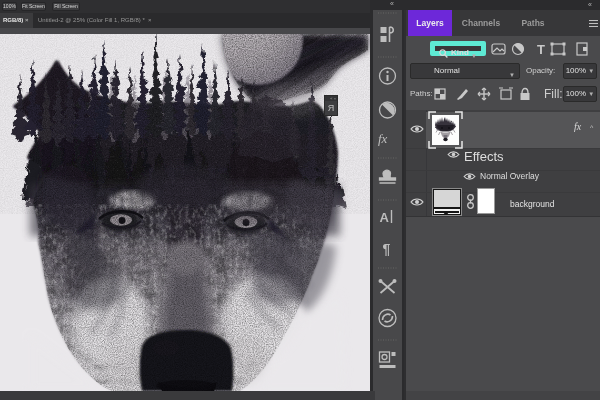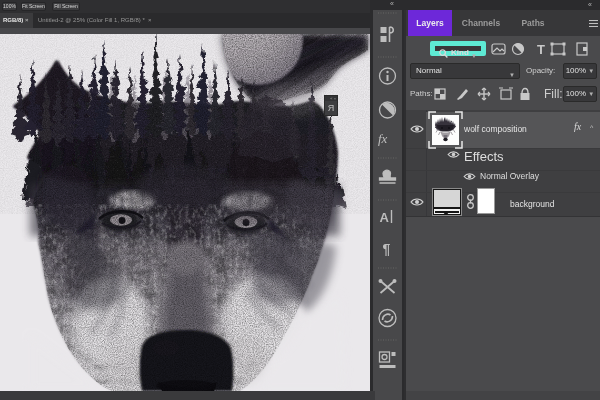--- a/index.html
+++ b/index.html
@@ -149,21 +149,21 @@
           <rect x="4.5" y="3.5" width="3" height="3" fill="#c8c8c8" stroke="none"></rect>
         </g>
         <g transform="translate(92,9)">
           <rect x="-5" y="-6" width="10" height="12"></rect>
           <rect x="1" y="-2" width="4" height="4" fill="#c8c8c8" stroke="none"></rect>
         </g>
       </g>
     </svg>
 
     <div class="abs" style="left:4px;top:63px;width:110px;height:16px;background:#38383a;border:1px solid #2a2a2a;border-radius:2px;color:#e0e0e0;font-size:8px;line-height:14px;">
-      <span style="margin-left:5px;">Normal</span>
+      <span style="margin-left:23px;">Normal</span>
       <span style="position:absolute;right:4px;color:#b0b0b0;font-size:6px;top:4px;">▼</span>
     </div>
     <div class="abs" style="left:120px;top:63px;width:44px;height:16px;color:#cfcfcf;font-size:8px;line-height:16px;">Opacity:</div>
     <div class="abs" style="left:157px;top:63px;width:34px;height:16px;background:#38383a;border:1px solid #2a2a2a;border-radius:2px;color:#e0e0e0;font-size:8px;line-height:14px;text-align:center;">100% <span style="color:#b0b0b0;font-size:6px;">▼</span></div>
 
     <div class="abs" style="left:4px;top:86px;width:30px;height:16px;color:#cfcfcf;font-size:8px;line-height:16px;">Paths:</div>
     <svg class="abs" style="left:26px;top:86px;" width="100" height="16" viewBox="0 0 100 16">
       <g stroke="#c8c8c8" fill="none" stroke-width="1.2">
         <g transform="translate(8,8)">
           <rect x="-5" y="-5" width="10" height="10"></rect>
@@ -217,21 +217,20 @@
           <rect x="19" y="6" width="1" height="1" fill="#55515a"></rect>
         <rect x="3" y="12" width="1" height="1" fill="#55515a"></rect>
           <rect x="23" y="11" width="1" height="1" fill="#55515a"></rect>
       </svg>
     </div>
     <svg class="abs" style="left:22px;top:111px;" width="35" height="38" viewBox="0 0 35 38">
       <g stroke="#e8e8e8" fill="none" stroke-width="1.5">
         <path d="M 1,8 L 1,1 L 8,1 M 27,1 L 34,1 L 34,8 M 34,30 L 34,37 L 27,37 M 8,37 L 1,37 L 1,30"></path>
       </g>
     </svg>
-    <div class="abs" style="left:58px;top:124px;width:100px;height:12px;color:#e4e4e4;font-size:8.5px;">wolf composition</div>
     <div class="abs" style="left:168px;top:121px;width:20px;height:14px;color:#d8d8d8;font-size:10px;font-style:italic;font-family:'Liberation Serif';">fx</div>
     <div class="abs" style="left:184px;top:124px;width:10px;height:12px;color:#c0c0c0;font-size:7px;">^</div>
 
     <svg class="abs" style="left:41px;top:150px;" width="13" height="9" viewBox="0 0 14 10">
       <path d="M 1,5 C 4,1 10,1 13,5 C 10,9 4,9 1,5 Z" fill="none" stroke="#d0d0d0" stroke-width="1.3"></path>
       <circle cx="7" cy="5" r="2" fill="#d0d0d0"></circle>
     </svg>
     <div class="abs" style="left:58px;top:149px;width:80px;height:12px;color:#dedede;font-size:13px;">Effects</div>
 
     <svg class="abs" style="left:57px;top:172px;" width="13" height="9" viewBox="0 0 14 10">

